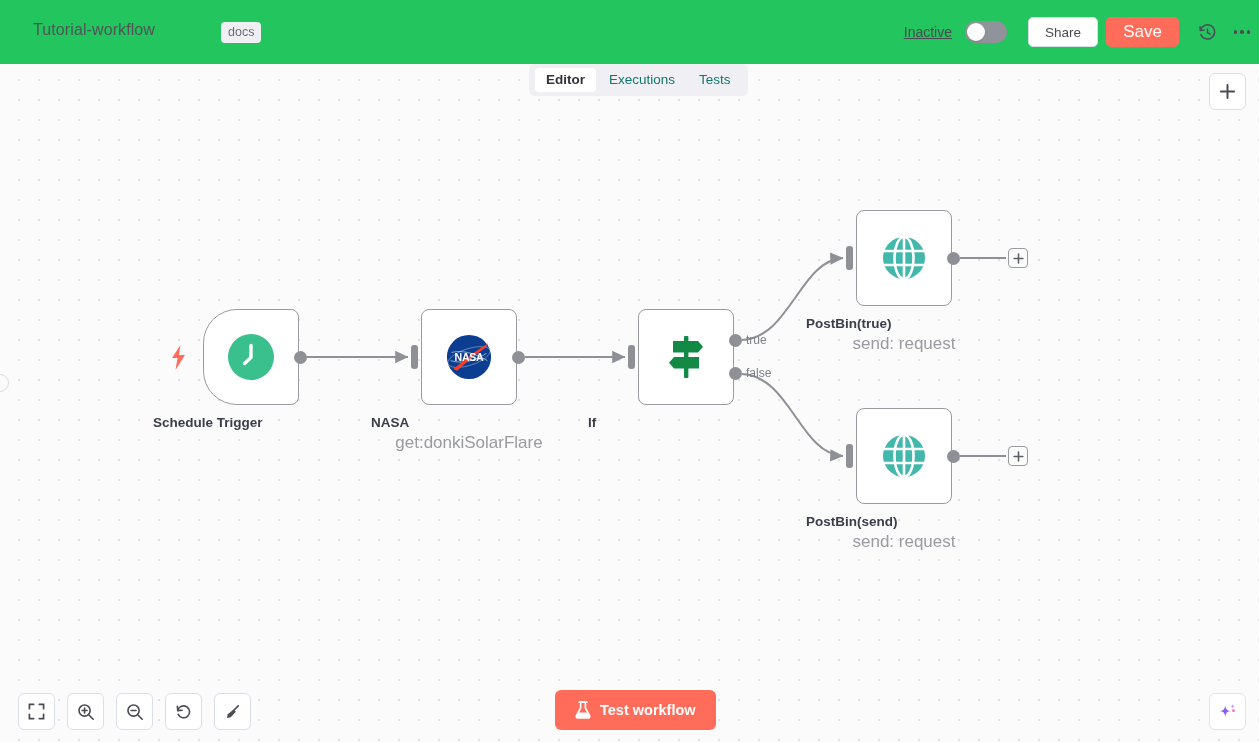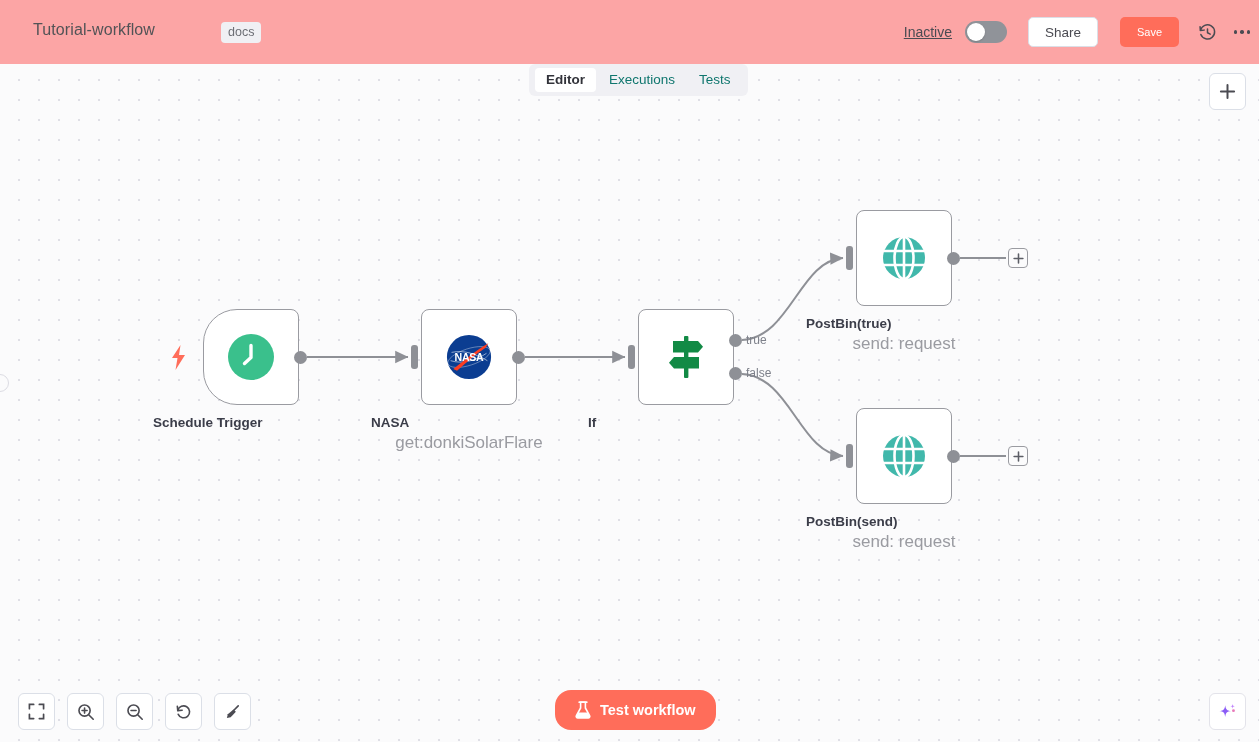--- a/index.html
+++ b/index.html
@@ -6,21 +6,21 @@
   html, body {
     width: 1259px; height: 742px;
     font-family: "Liberation Sans", sans-serif;
     background: #fff; overflow: hidden;
   }
   #app { position: relative; width: 1259px; height: 742px; }
 
   
   .header {
     position: absolute; top: 0; left: 0; width: 1259px; height: 64px;
-    background: #fca5a5; z-index: 40;
+    background: #22c55e; z-index: 40;
     display: flex; align-items: center;
   }
   .wf-title {
     position: absolute; left: 33px; top: 21px;
     font-size: 16px; color: #525356; font-weight: 400; letter-spacing: .1px;
   }
   .docs-tag {
     position: absolute; left: 191px; top: 22px;
     background: #f0f0f4; color: #6c6e75;
     font-size: 12.5px; border-radius: 4px; padding: 3px 7px 4px 7px; margin-left: 30px;
@@ -43,21 +43,21 @@
     position: absolute; right: 161px; top: 17px;
     height: 30px; padding: 0 16px; border: 1px solid #dbdfe7;
     border-radius: 5px; background: #fff; color: #4b4b52;
     font-size: 13.5px; font-family: inherit; cursor: pointer;
     display: flex; align-items: center;
   }
   .btn-save {
     position: absolute; right: 80px; top: 17px;
     height: 30px; padding: 0 17px; border: none;
     border-radius: 5px; background: #ff6d5a; color: #fff;
-    font-size: 11px; font-family: inherit; cursor: pointer;
+    font-size: 17px; font-family: inherit; cursor: pointer;
     display: flex; align-items: center;
   }
   .icon-btn-plain {
     position: absolute; top: 18px;
     width: 28px; height: 28px; display: flex; align-items: center;
     justify-content: center; cursor: pointer; background: none; border: none;
   }
   .icon-history { right: 38px; }
   .icon-more { right: 3px; }
   .dots-3 { display: flex; gap: 3px; }
@@ -131,21 +131,21 @@
   .bottom-left {
     position: absolute; left: 18px; bottom: 12px; display: flex; gap: 12px; z-index: 30;
   }
   .sq-btn {
     width: 37px; height: 37px; border-radius: 6px;
     border: 1px solid #dbdfe7; background: #fff;
     display: flex; align-items: center; justify-content: center; cursor: pointer;
   }
   .btn-test {
     position: absolute; left: 555px; bottom: 12px; z-index: 30;
-    height: 40px; padding: 0 20px; border: none; border-radius: 16px;
+    height: 40px; padding: 0 20px; border: none; border-radius: 6px;
     background: #ff6d5a; color: #fff; font-size: 14.5px; font-weight: 600;
     font-family: inherit; cursor: pointer;
     display: flex; align-items: center; gap: 9px;
   }
   .btn-ai {
     position: absolute; right: 13px; bottom: 12px; z-index: 30;
     width: 37px; height: 37px; border-radius: 6px;
     border: 1px solid #e3e3ea; background: #fff;
     display: flex; align-items: center; justify-content: center; cursor: pointer;
   }

